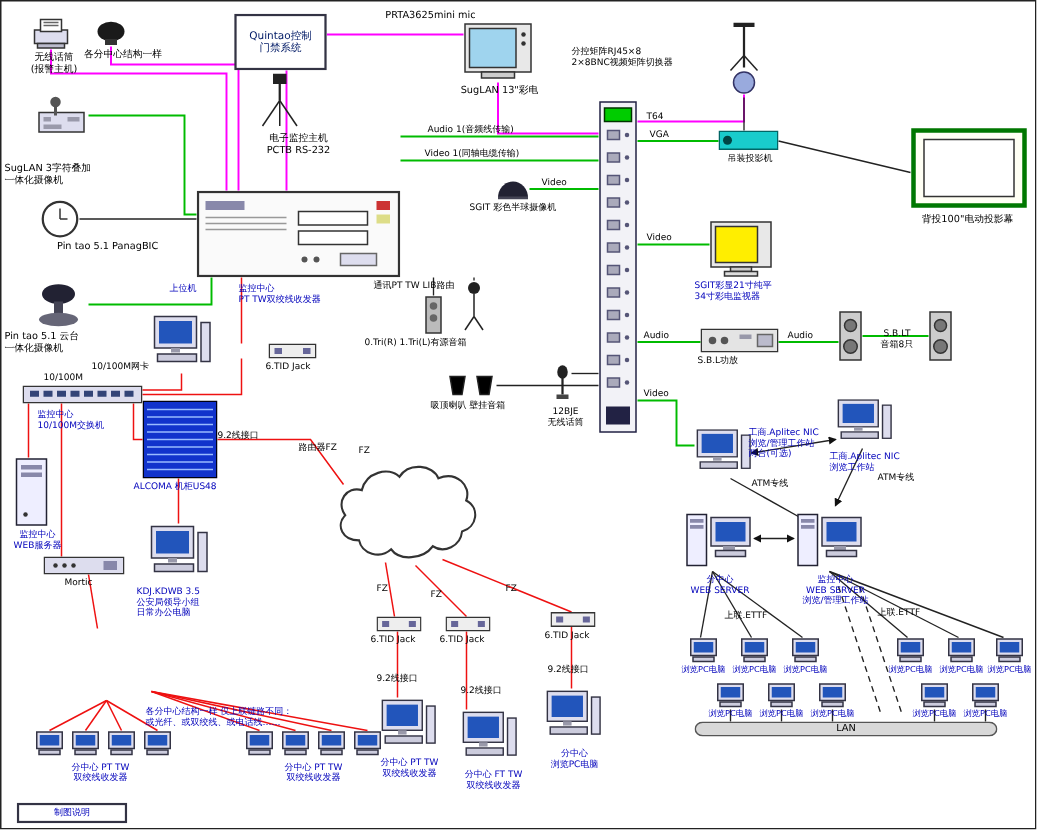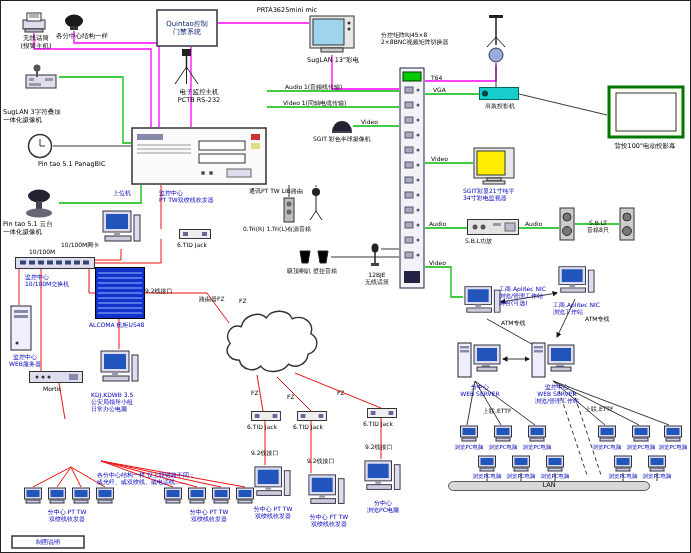--- a/index.html
+++ b/index.html
@@ -572,21 +572,21 @@
         <rect x="3" y="13" width="14" height="3" fill="#ccd" stroke="#334"></rect>
       </svg>
     </div>
     <div class="node" style="left: 646px; top: 454px; width: 20px; height: 18px;">
       <svg width="20" height="18" viewBox="0 0 20 18" preserveAspectRatio="none">
         <rect x="1.5" y="1" width="17" height="11" fill="#dde" stroke="#334"></rect>
         <rect x="3.5" y="3" width="13" height="7" fill="#2255bb"></rect>
         <rect x="3" y="13" width="14" height="3" fill="#ccd" stroke="#334"></rect>
       </svg>
     </div>
-    <div class="node" style="left: 447px; top: 480px; width: 202px; height: 10px;">
+    <div class="node" style="left: 462px; top: 480px; width: 202px; height: 10px;">
       <svg width="202" height="10" viewBox="0 0 202 10" preserveAspectRatio="none">
         <rect x="0.5" y="0.5" width="201" height="9" rx="5" fill="#d8d8d8" stroke="#555"></rect>
       </svg>
       <span class="ntext" style="font-size: 6.5px; color: rgb(0, 0, 0);">LAN</span>
     </div>
     <div class="node" style="left: 10px; top: 534px; width: 74px; height: 14px;">
       <svg width="74" height="14" viewBox="0 0 74 14" preserveAspectRatio="none">
         <rect x="1" y="1" width="72" height="12" fill="#ffffff" stroke="#334" stroke-width="1.5"></rect>
       </svg>
       <span class="ntext" style="font-size: 6px; color: rgb(0, 0, 187);">制图说明</span>

